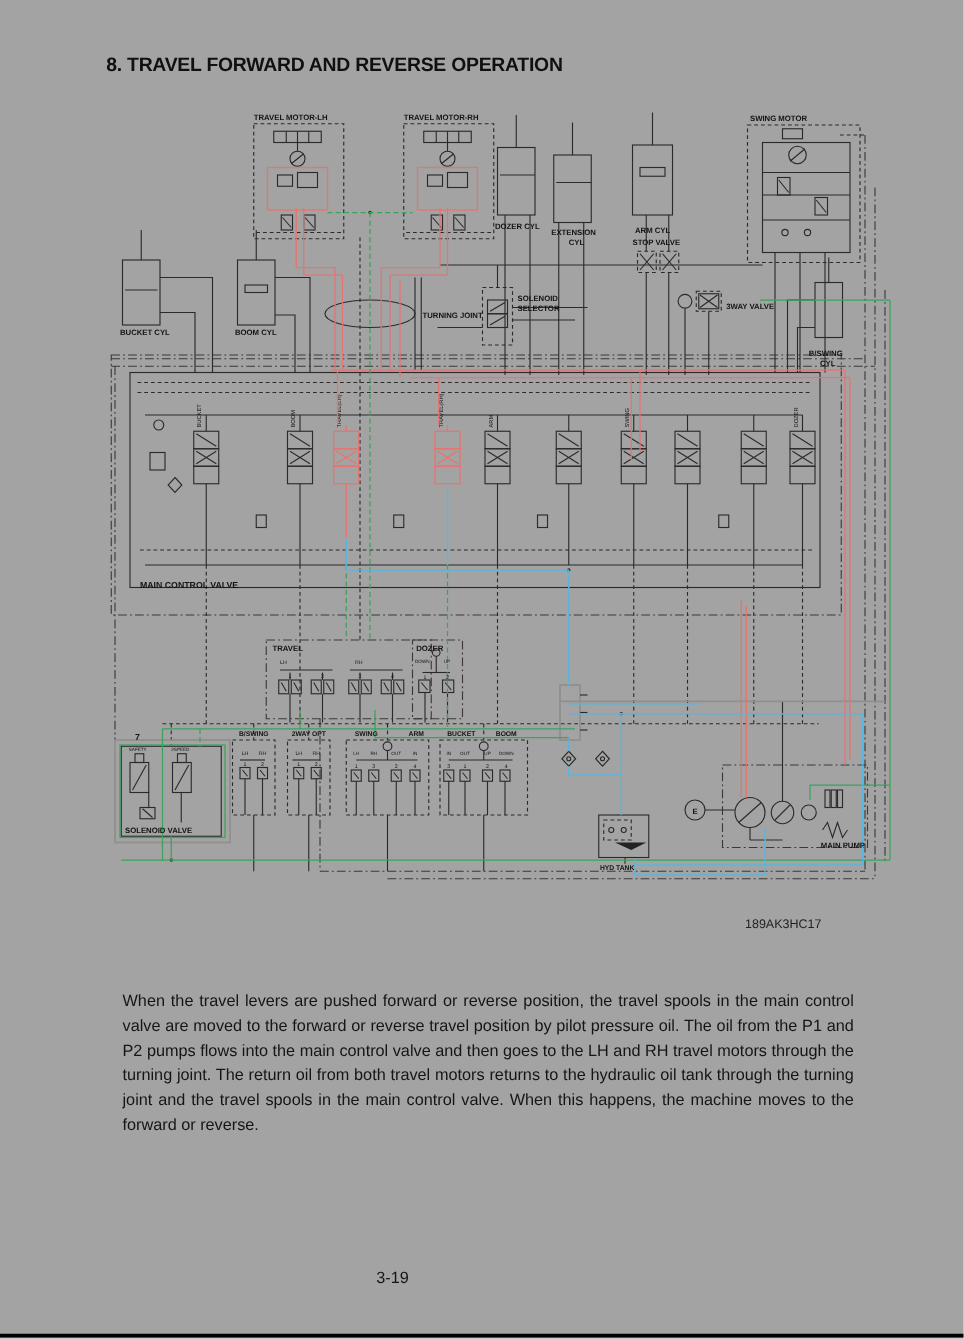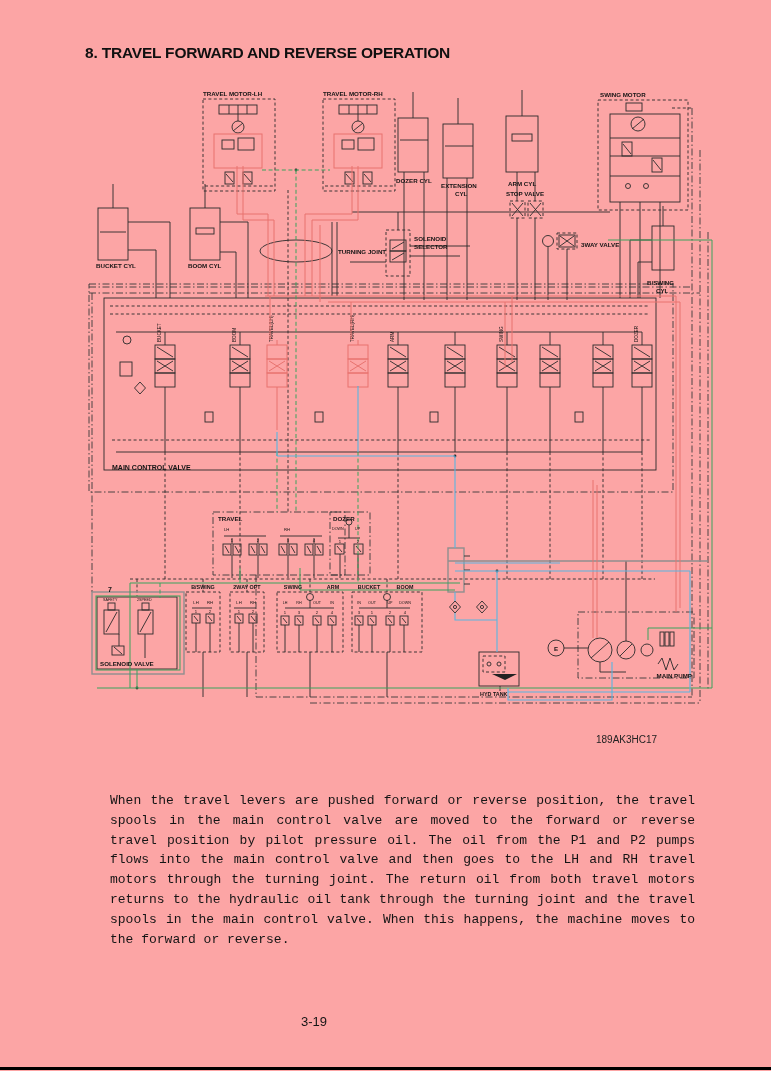--- a/index.html
+++ b/index.html
@@ -1,21 +1,21 @@
 <!DOCTYPE html>
 <html><head>
 <meta charset="utf-8">
 <style>
   html,body{margin:0;padding:0;background:#ffffff;}
-  .page{position:relative;width:771px;height:1071px;background:#fca5a5;overflow:hidden;
+  .page{position:relative;width:771px;height:1071px;background:#a3a3a3;overflow:hidden;
         font-family:"Liberation Sans",sans-serif;color:#111;}
   .heading{position:absolute;left:85px;top:44px;font-size:15.5px;font-weight:bold;
            letter-spacing:-0.2px;color:#101010;}
-  .para{position:absolute;left:110px;top:791px;width:585px;font-size:13px;line-height:19.8px;
-        text-align:justify;color:#151515;font-family:Liberation Mono, monospace;}
+  .para{position:absolute;left:98px;top:791px;width:585px;font-size:13px;line-height:19.8px;
+        text-align:justify;color:#151515;}
   .figcode{position:absolute;left:596px;top:734px;font-size:10px;color:#222;}
   .pagenum{position:absolute;left:0;top:1014px;width:628px;text-align:center;font-size:13px;color:#151515;}
   .botrule{position:absolute;left:0;top:1067px;width:771px;height:3px;background:#000;}
   svg{position:absolute;left:0;top:0;}
   svg text{fill:#141414;font-family:"Liberation Sans",sans-serif;}
   .t7{font-size:7px;font-weight:bold;}
   .t6{font-size:6.2px;font-weight:bold;}
   .t5{font-size:5.4px;font-weight:bold;}
   .t4{font-size:4.2px;}
   .t36{font-size:3.7px;}

